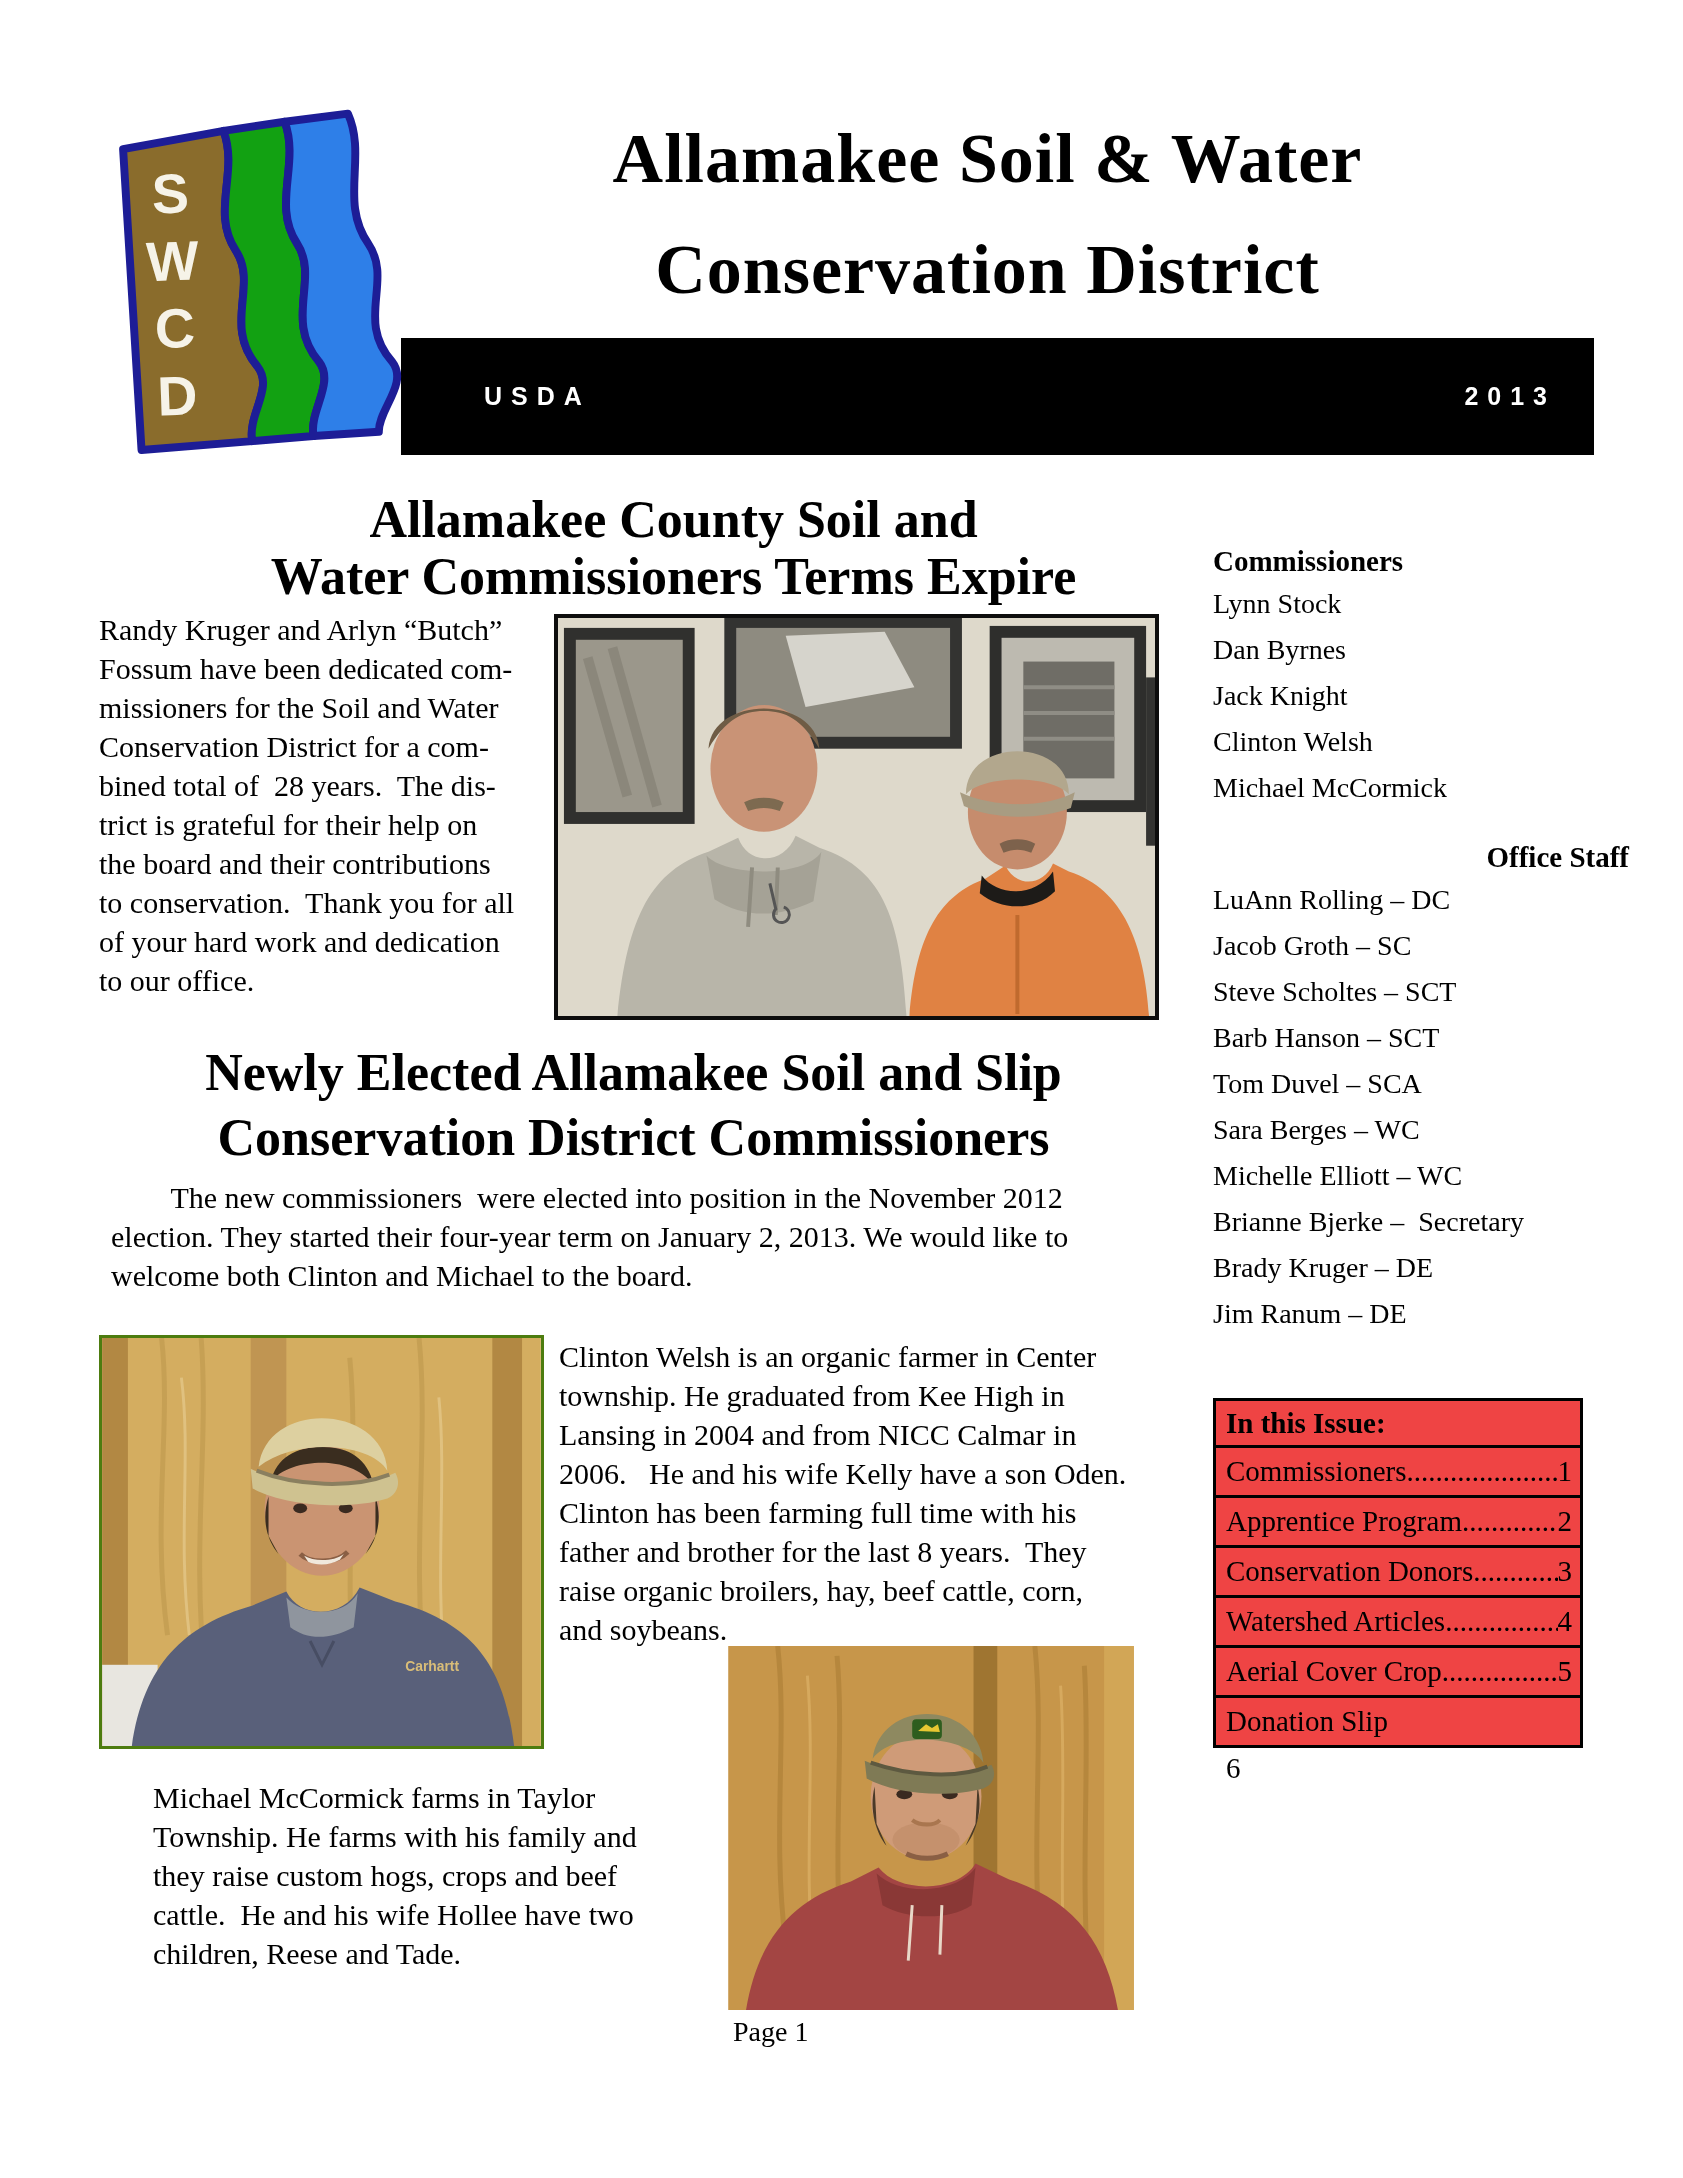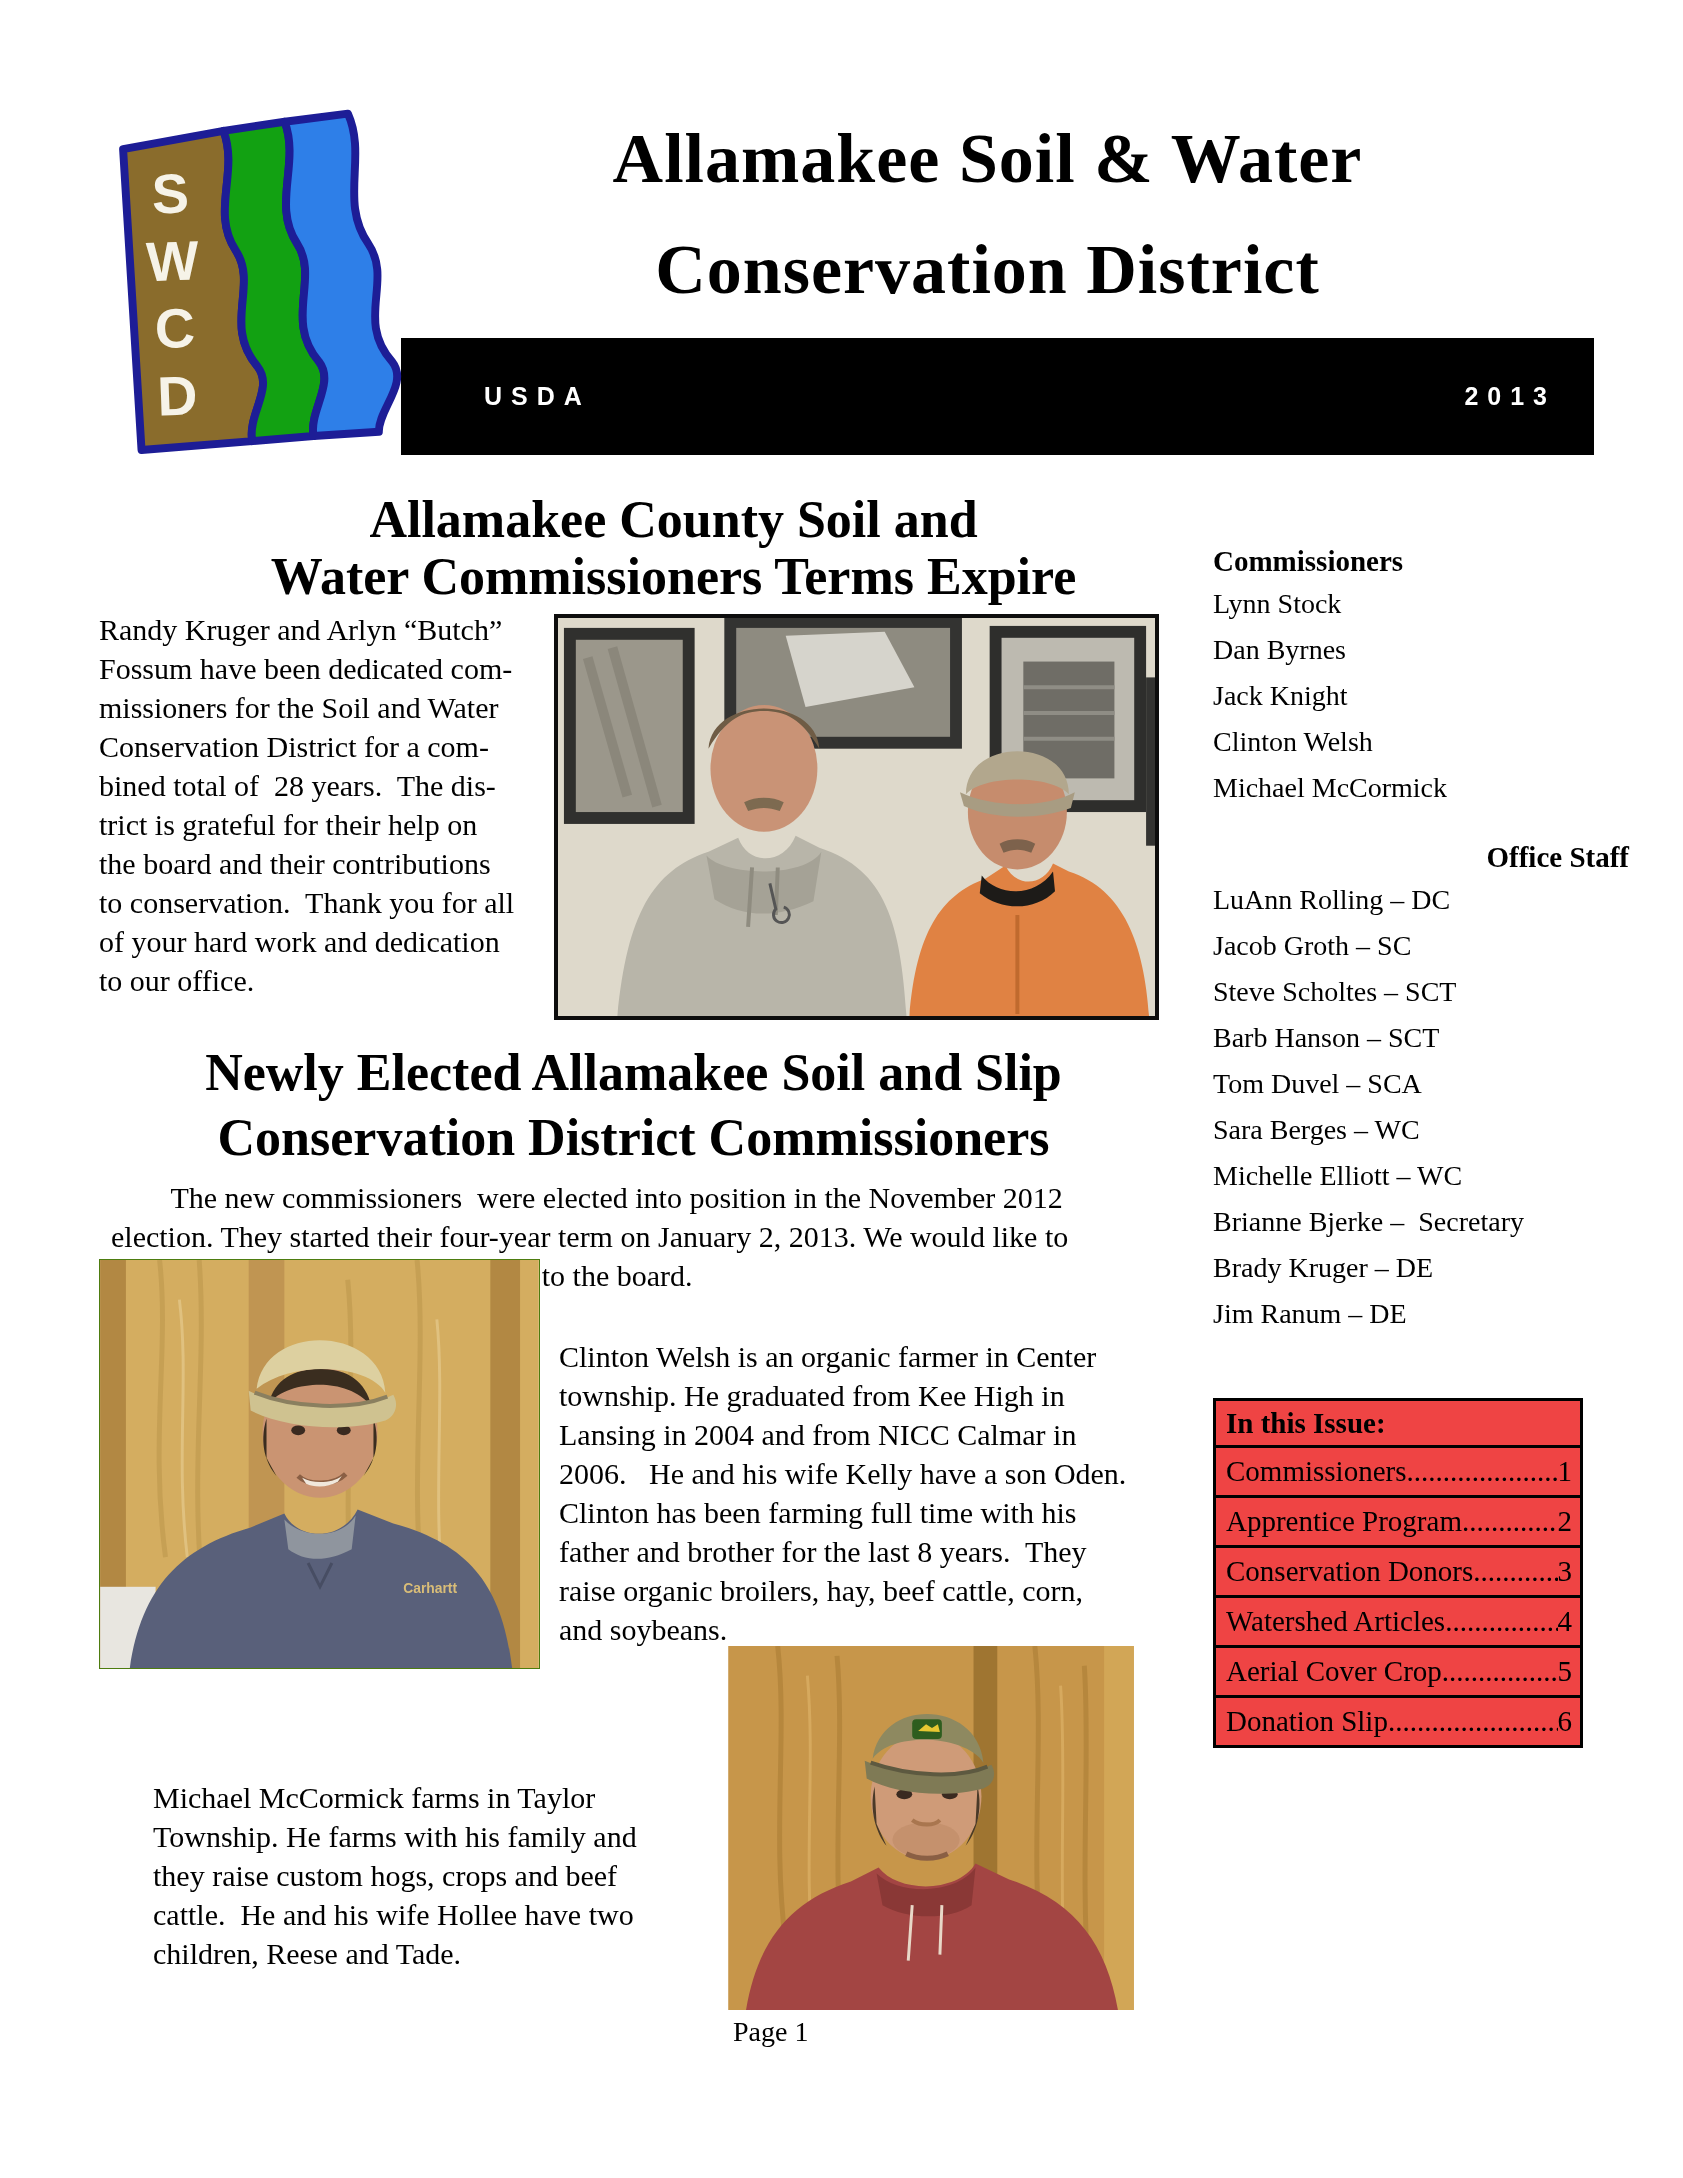--- a/index.html
+++ b/index.html
@@ -21,33 +21,33 @@
   .para{position:absolute;font-size:30px;white-space:pre;}
   .p-left{left:99px;top:610px;width:475px;line-height:39px;}
   .p-intro{left:111px;top:1178px;width:1099px;line-height:39px;}
   .p-clinton{left:559px;top:1337px;width:619px;line-height:39px;}
   .p-michael{left:153px;top:1778px;width:579px;line-height:39px;}
   .page-label{position:absolute;left:733px;top:2016px;font-size:28px;}
   
   .photo{position:absolute;overflow:hidden;}
   .photo svg{display:block;}
   .ph1{left:554px;top:614px;width:597px;height:398px;border:4px solid #0d0d0d;}
-  .ph2{left:99px;top:1259px;width:439px;height:408px;border:1px solid #4d7c0f;}
+  .ph2{left:99px;top:1335px;width:439px;height:408px;border:3px solid #4d7c0f;}
   .ph3{left:728px;top:1646px;width:406px;height:364px;}
   
   .sidebar{position:absolute;left:1213px;top:541px;width:416px;}
   .sb-h{font-weight:bold;font-size:29px;line-height:40px;}
   .sb-list{font-size:28px;line-height:46px;white-space:pre;}
   .sb-staff-h{margin-top:26px;text-align:right;}
   
   .toc{position:absolute;left:1213px;top:1398px;width:364px;border:3px solid #000;background:#ef4444;}
   .toc-header{font-weight:bold;font-size:29px;line-height:44px;padding:0 10px;border-bottom:3px solid #000;}
   .toc-row{display:flex;align-items:baseline;font-size:29px;line-height:47px;height:47px;
            padding:0 8px 0 10px;border-bottom:3px solid #000;}
-  .toc-row:last-child{border-bottom:none;}
+  .toc-row:last-child{border-bottom:none;flex-direction:column;}
   .toc-leader{flex:1;overflow:hidden;white-space:nowrap;}
   .toc-page{flex:none;}
 </style>
 </head>
 <body>
 
 <div class="page">
 
   <svg class="logo" viewBox="0 0 330 345">
     <g transform="rotate(-2 165 172)">

